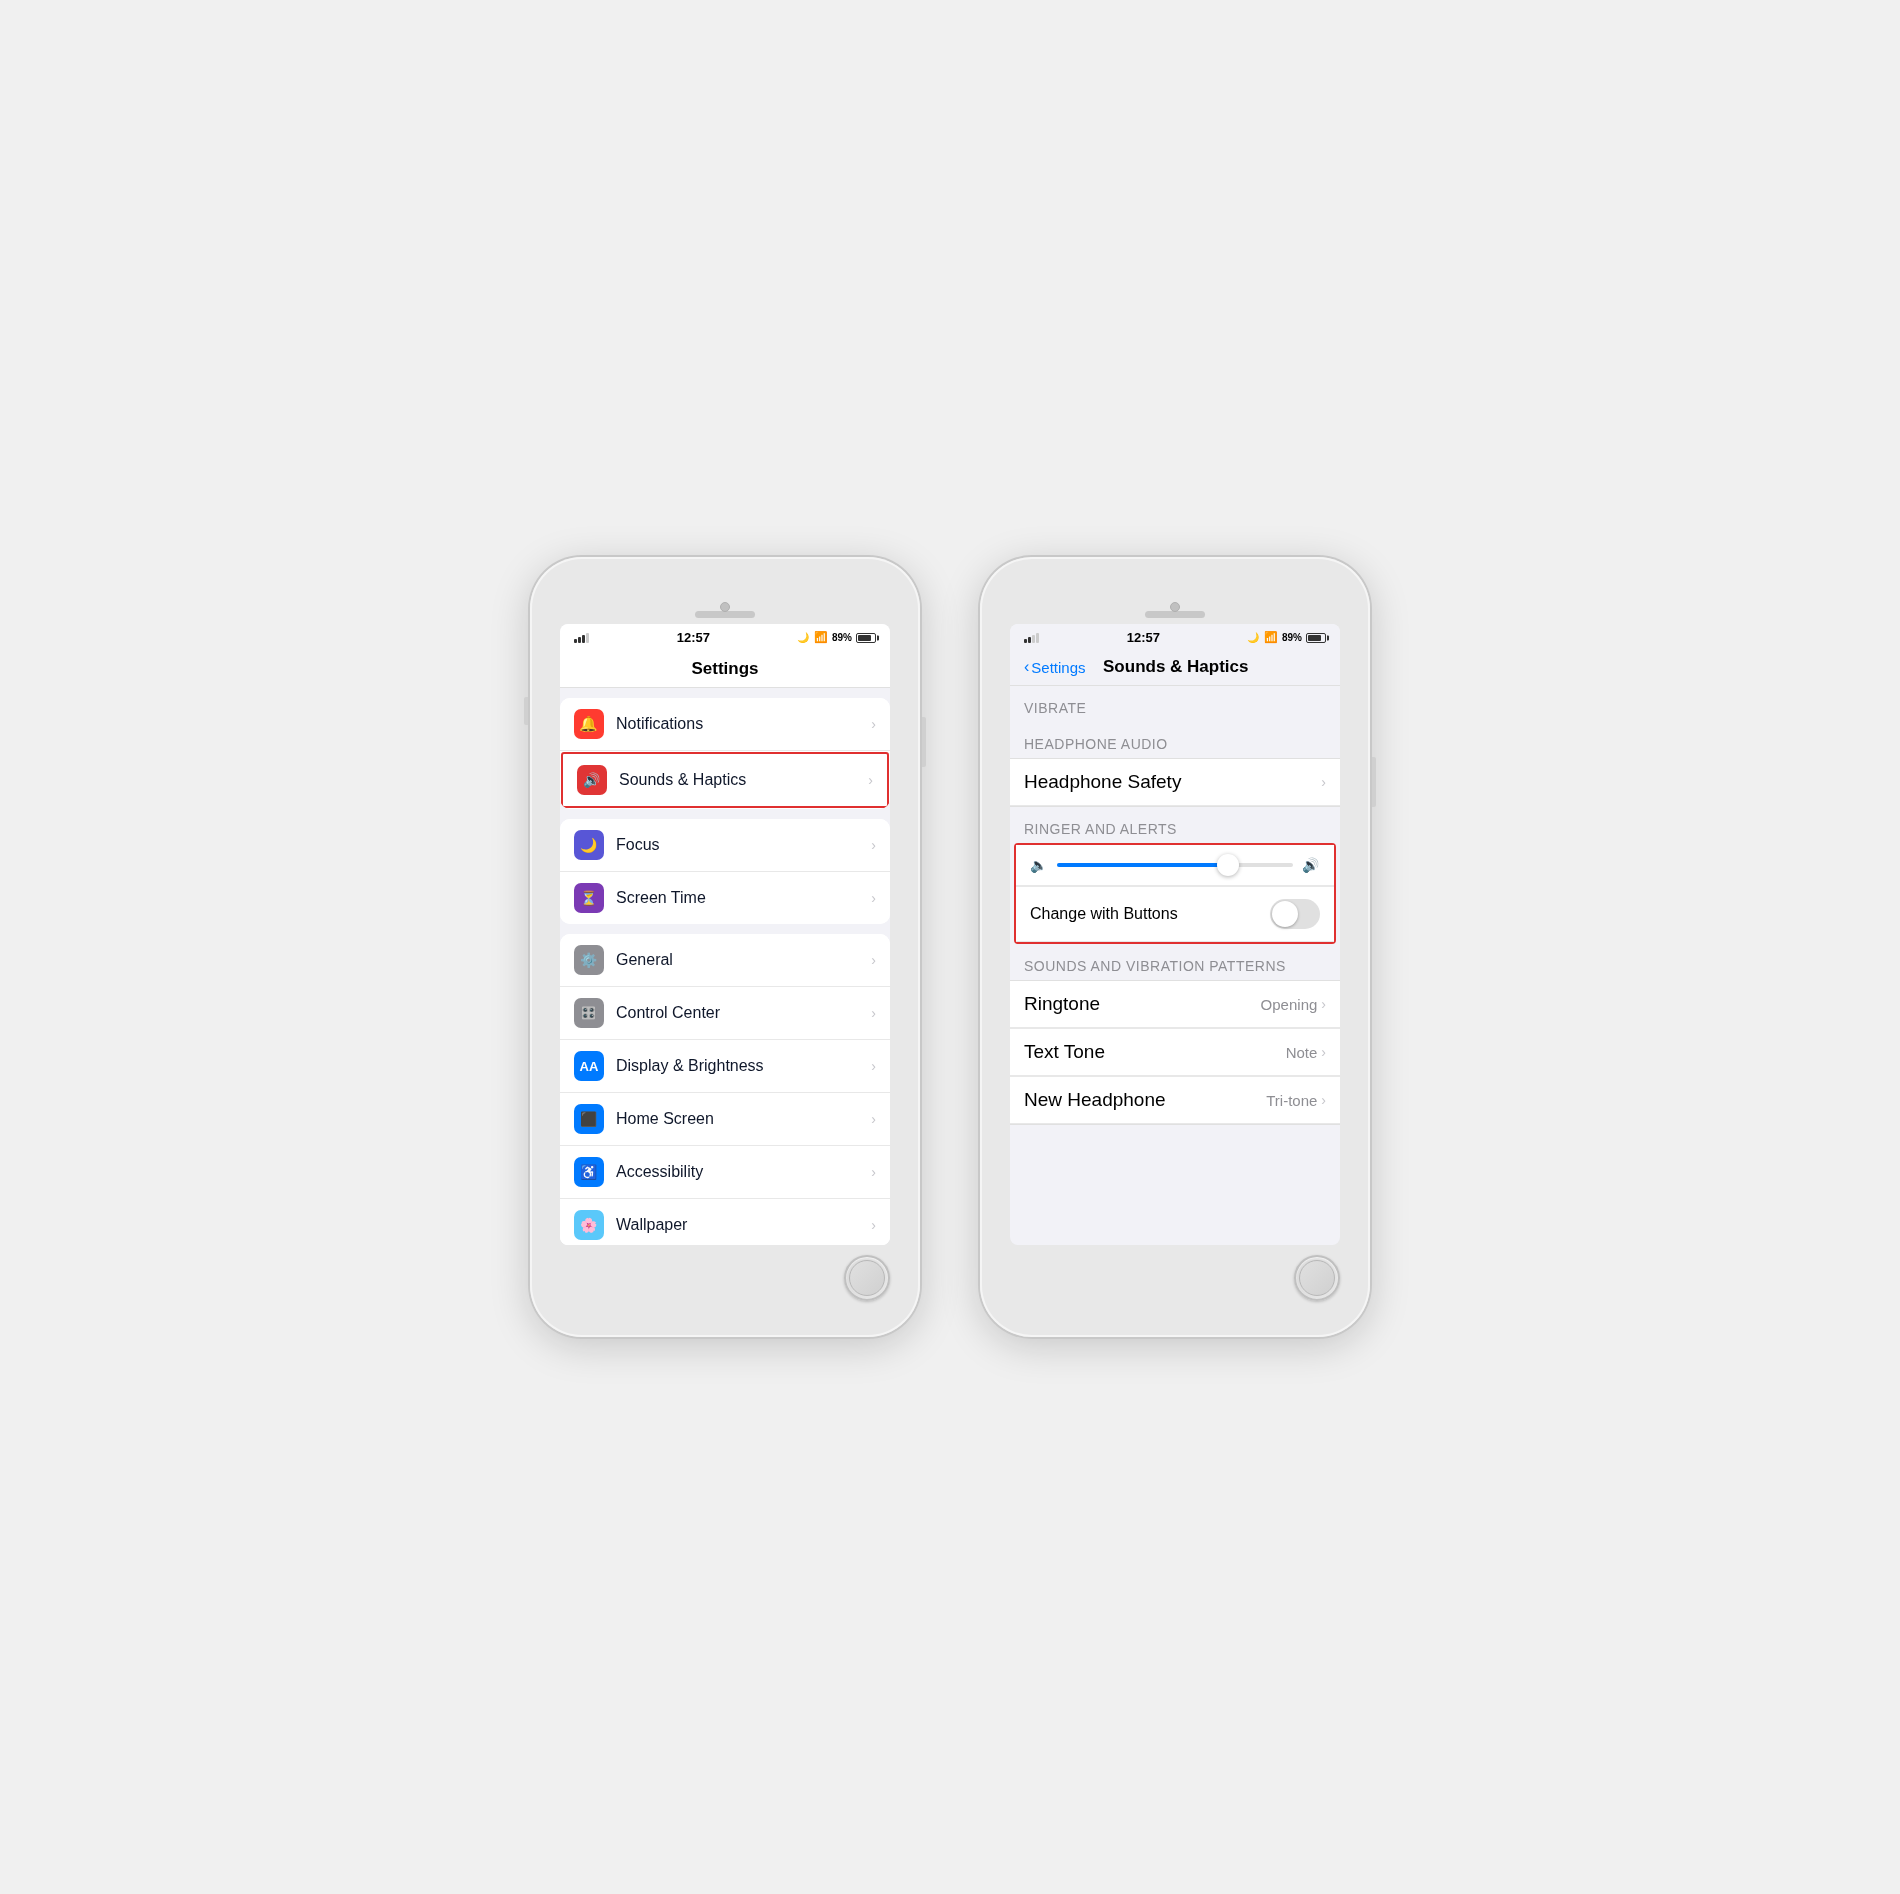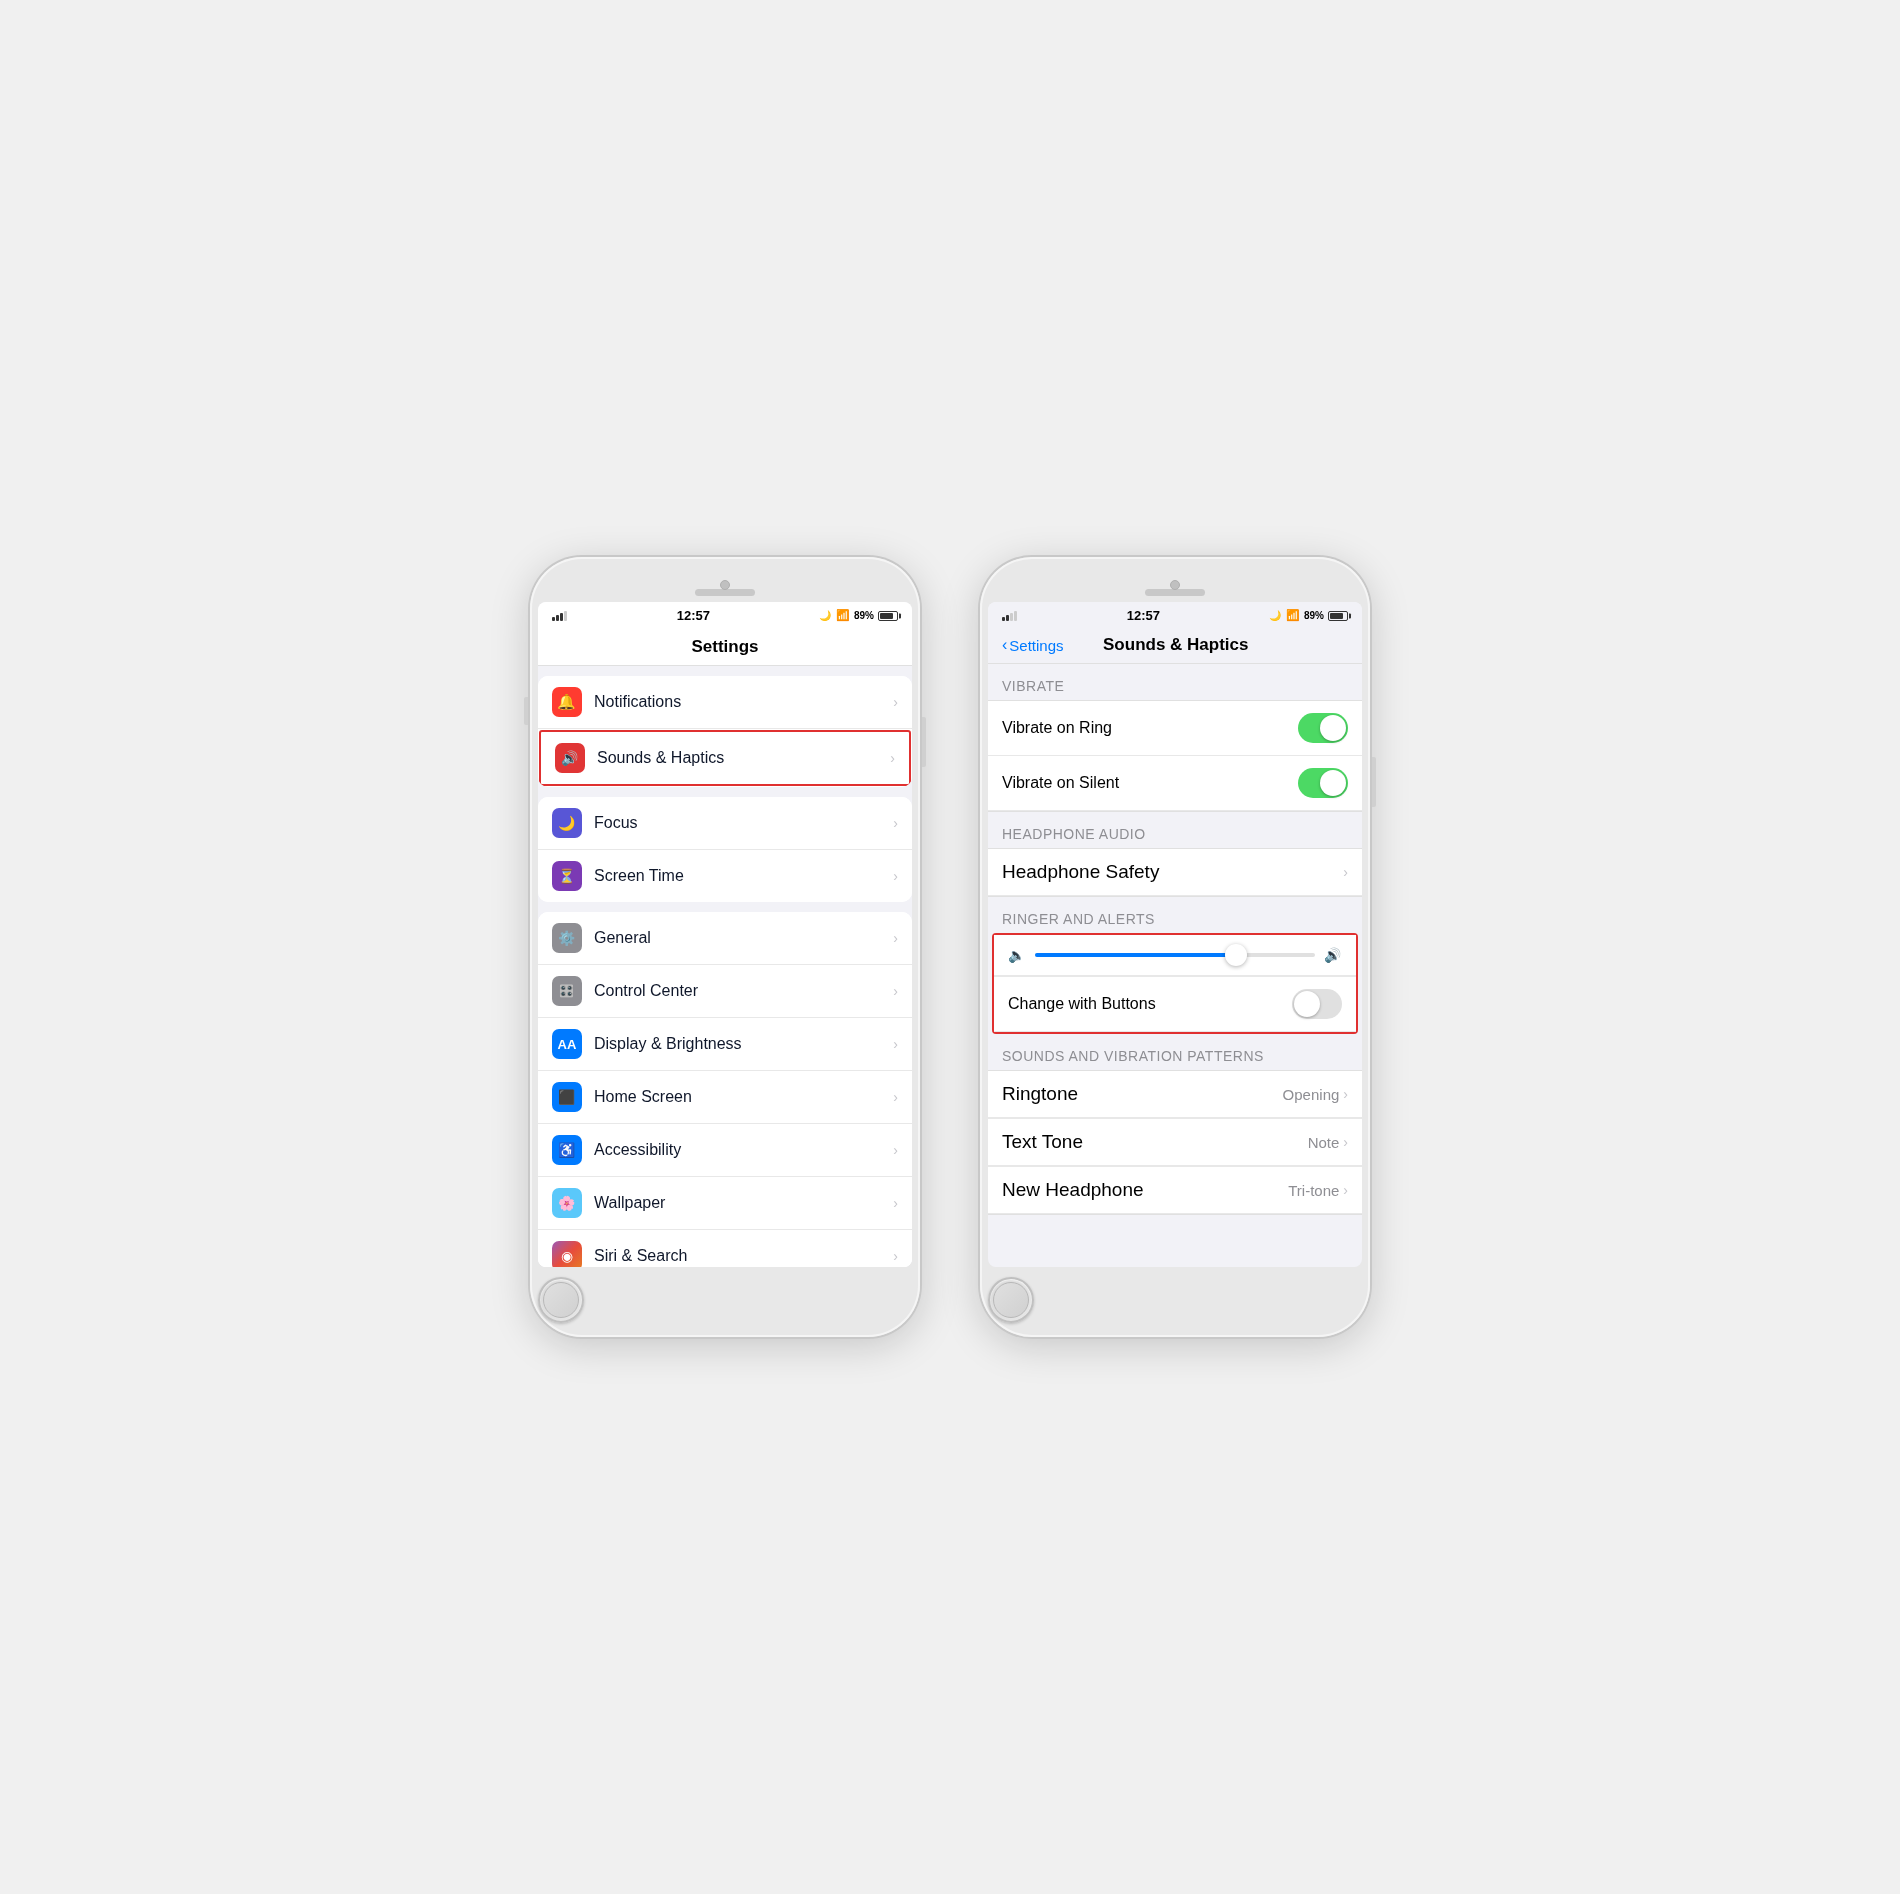--- a/index.html
+++ b/index.html
@@ -21,22 +21,22 @@
     
     .phone {
       width: 390px;
       height: 780px;
       background: #e8e8e8;
       border-radius: 52px;
       box-shadow: 0 0 0 2px #c8c8c8, 0 8px 40px rgba(0,0,0,0.18), inset 0 0 0 2px #f5f5f5;
       position: relative;
       display: flex;
       flex-direction: column;
-      align-items: flex-start;
-      padding: 8px;
+      align-items: flex-end;
+      padding: 30px;
     }
 
     
     .phone-top {
       width: 100%;
       display: flex;
       justify-content: center;
       align-items: center;
       padding: 8px 0 6px;
       position: relative;
@@ -500,34 +500,20 @@
           <span class="back-chevron">‹</span>
           <span>Settings</span>
         </div>
         <div class="nav-title-center">Sounds &amp; Haptics</div>
       </div>
 
       <div class="settings-content" style="overflow-y:auto; height:calc(100% - 80px);">
 
         <div>
           <div class="section-label">VIBRATE</div>
-          <div style="background:white; border-top:1px solid #e0e0e0; border-bottom:1px solid #e0e0e0;">
-            <div class="toggle-row">
-              <span class="toggle-label">Vibrate on Ring</span>
-              <div class="toggle on">
-                <div class="toggle-knob"></div>
-              </div>
-            </div>
-            <div class="toggle-row">
-              <span class="toggle-label">Vibrate on Silent</span>
-              <div class="toggle on">
-                <div class="toggle-knob"></div>
-              </div>
-            </div>
-          </div>
         </div>
 
         <div>
           <div class="section-label">HEADPHONE AUDIO</div>
           <div style="background:white; border-top:1px solid #e0e0e0; border-bottom:1px solid #e0e0e0;">
             <div class="arrow-row">
               <span class="arrow-label">Headphone Safety</span>
               <span class="row-chevron">›</span>
             </div>
           </div>

